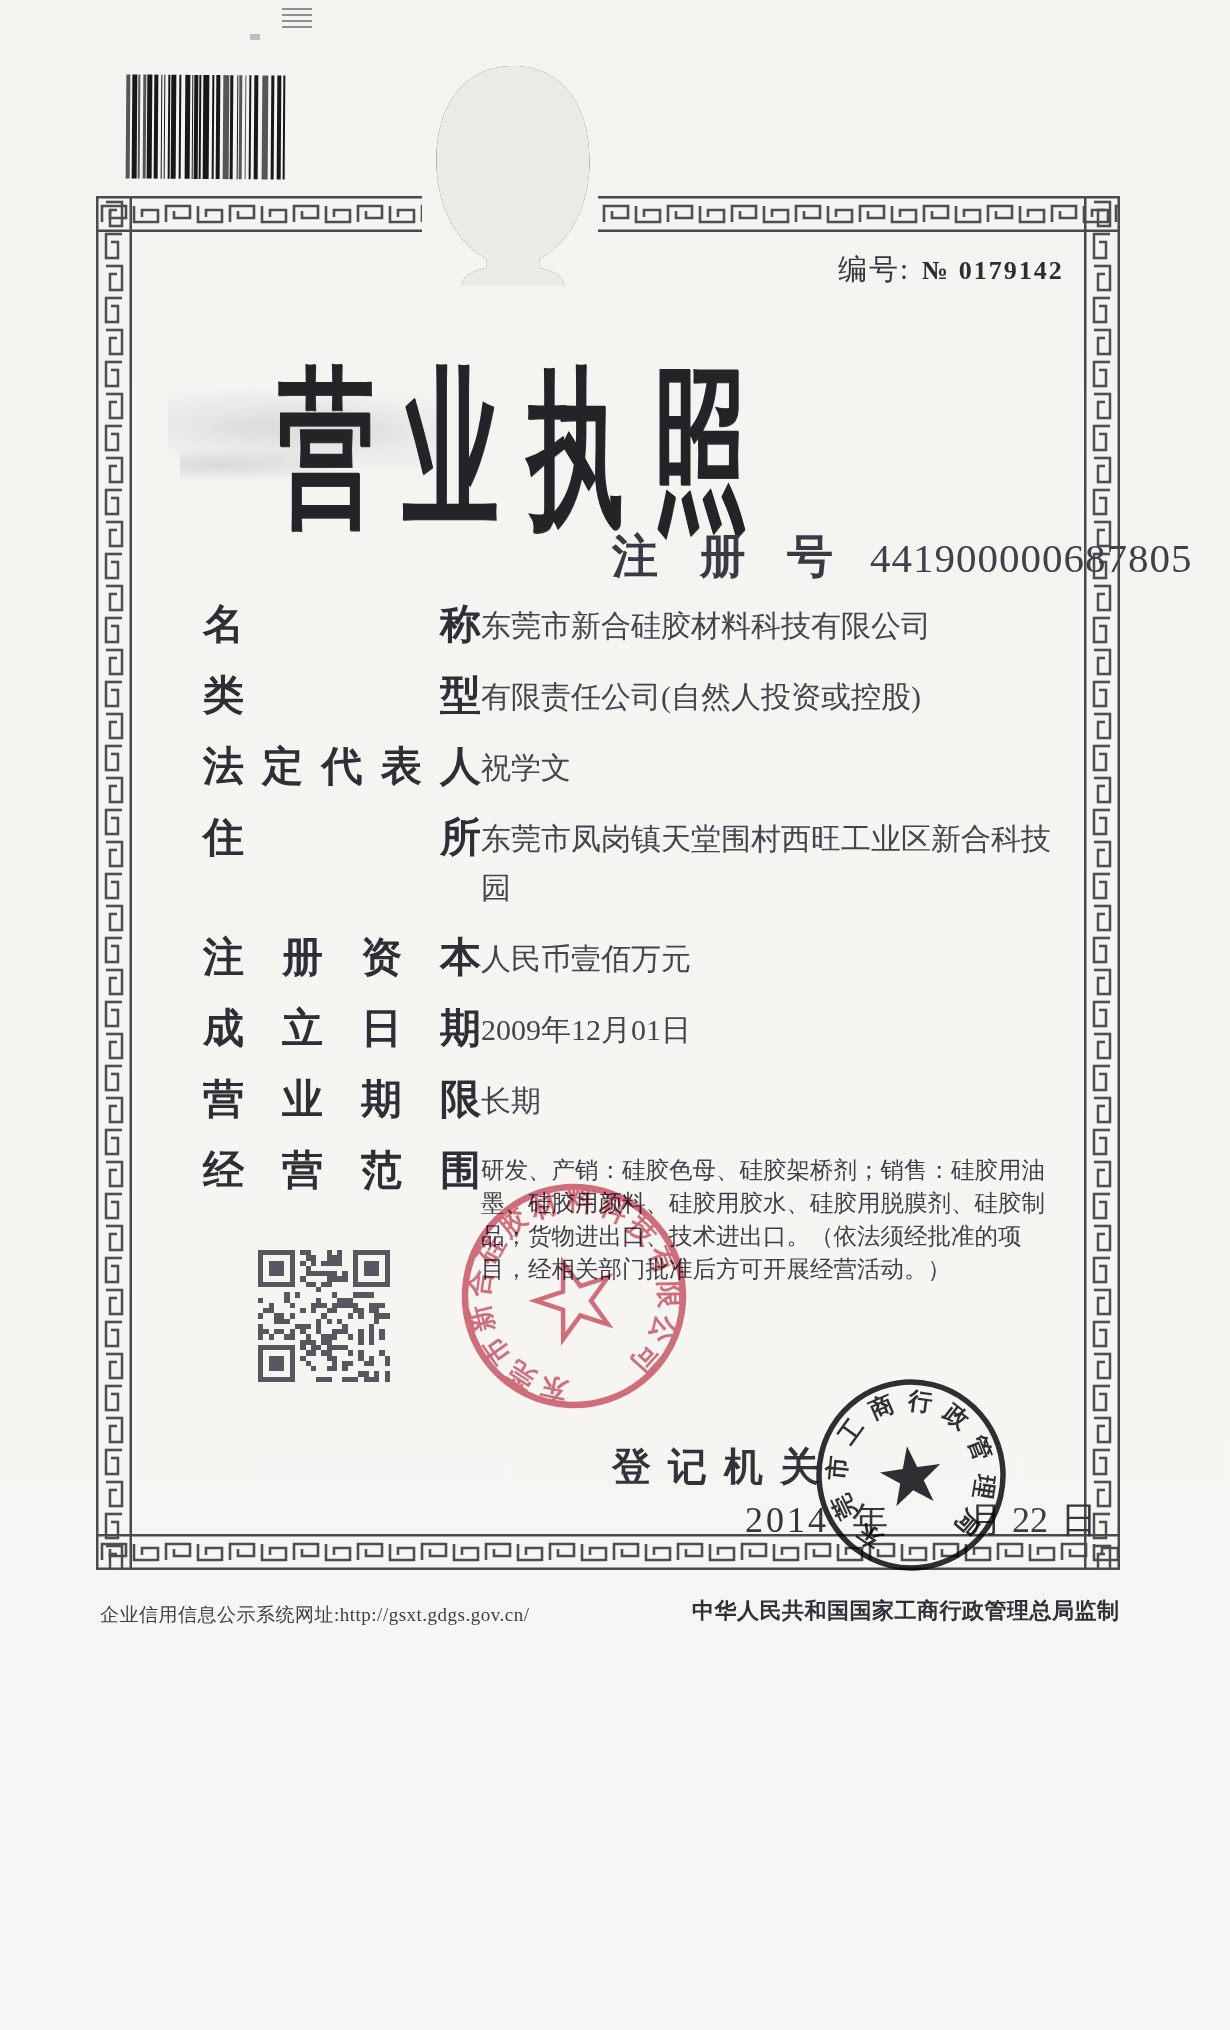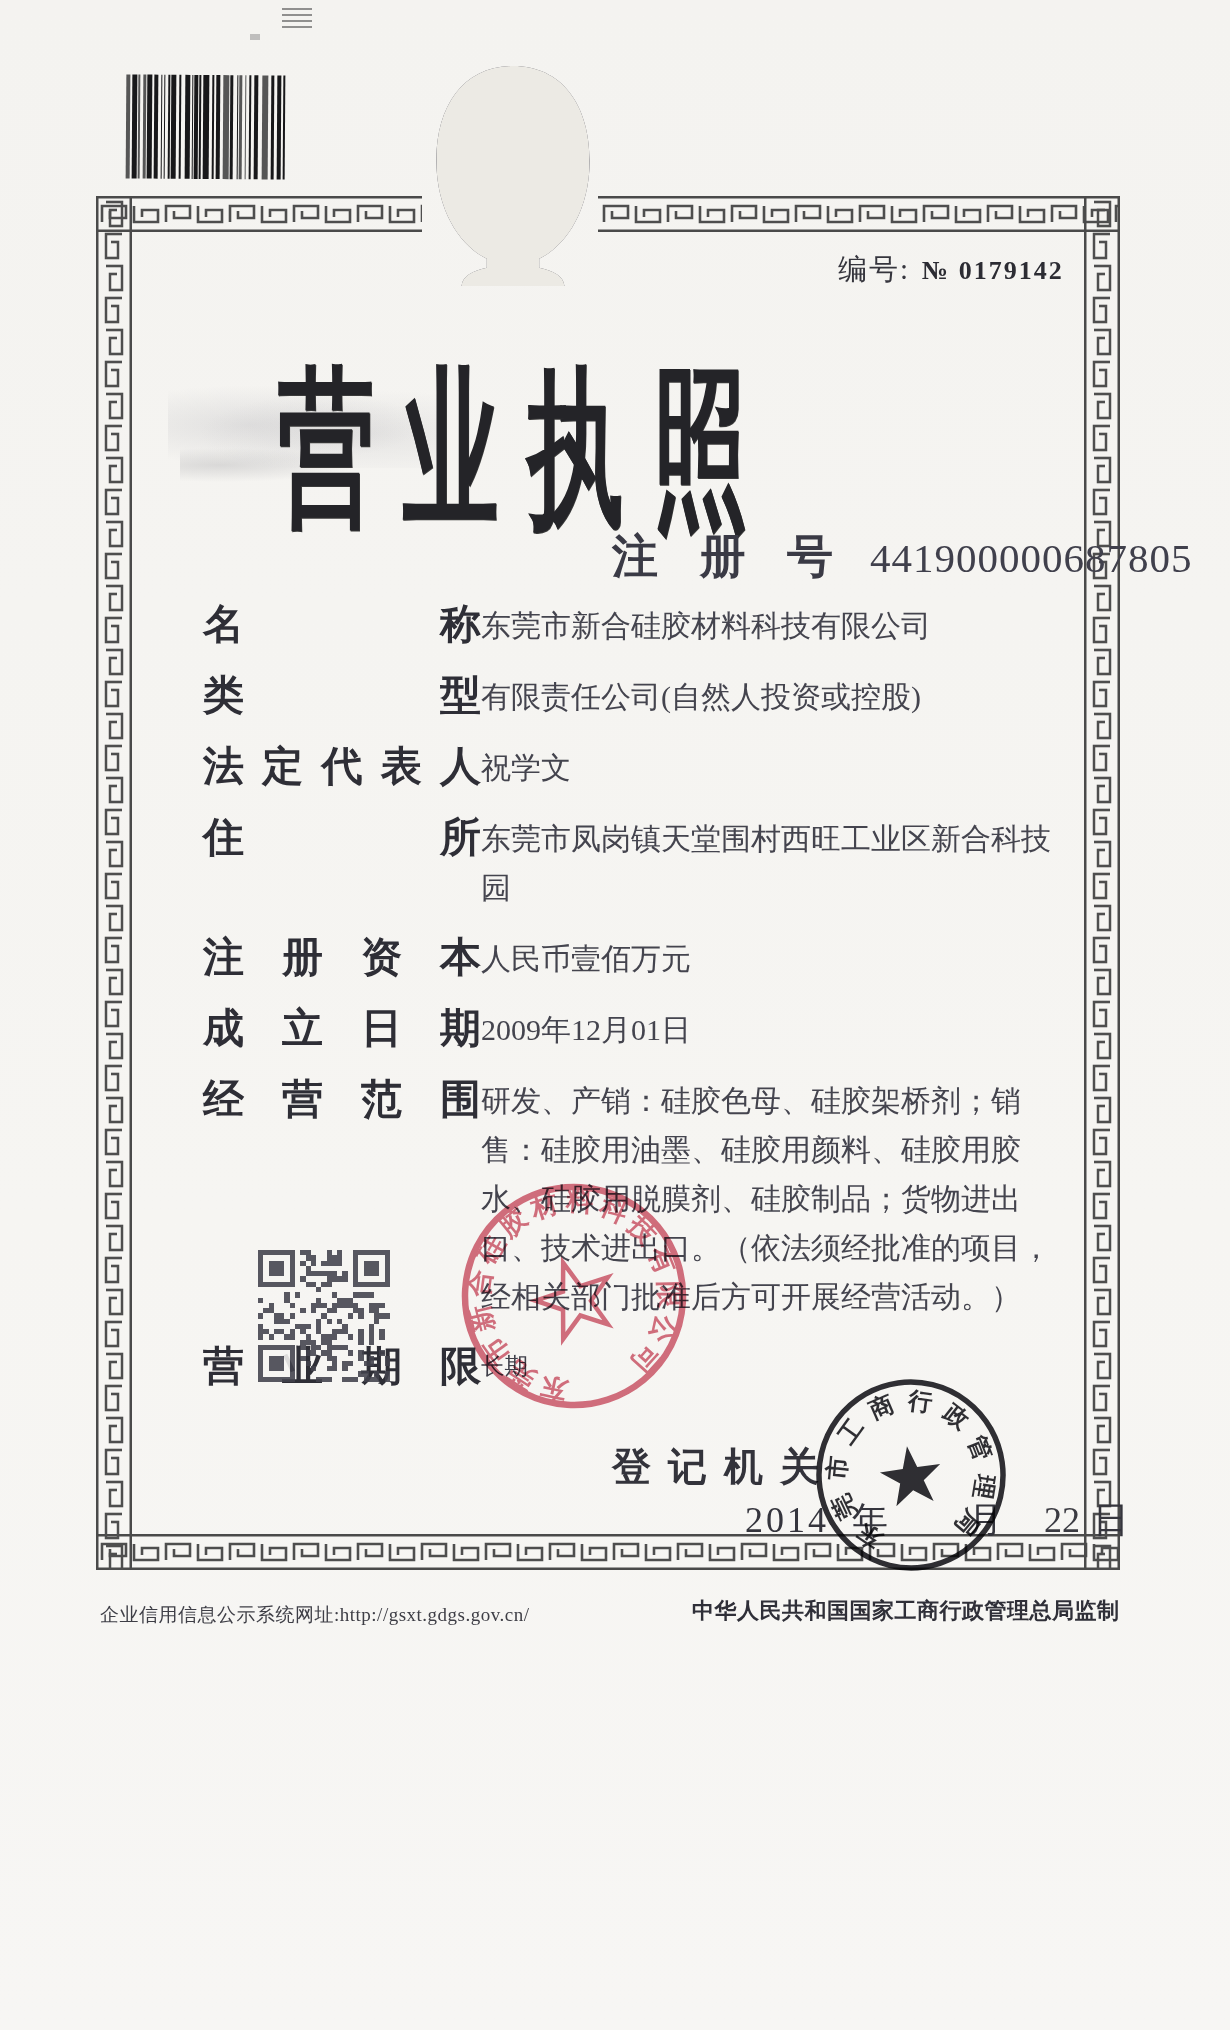--- a/index.html
+++ b/index.html
@@ -60,21 +60,21 @@
     transform:rotate(-18deg);opacity:.82;mix-blend-mode:multiply;}
   #red-seal text{font-family:"Liberation Serif",serif;font-weight:bold;}
 
   
   #registrar-label{left:612px;top:1440px;z-index:2;font-size:39px;font-weight:600;
     color:#33333b;letter-spacing:17px;white-space:nowrap;}
   #date-line{left:745px;top:1496px;z-index:2;font-size:36px;color:#35353d;white-space:nowrap;}
   #date-line .y{letter-spacing:3px;}
   #date-line .u1{margin-left:14px;}
   #date-line .u2{margin-left:70px;}
-  #date-line .d{margin-left:32px;color:#3b3b42;}
+  #date-line .d{color:#3b3b42;}
   #date-line .u3{margin-left:4px;}
 
   
   #black-stamp{left:812px;top:1376px;width:198px;height:198px;z-index:5;
     transform:rotate(-8deg);opacity:.92;mix-blend-mode:multiply;}
   #black-stamp text{font-family:"Liberation Serif",serif;font-weight:bold;}
 
   
   #footer-left{left:100px;top:1602px;font-size:19px;color:#3e3e46;z-index:2;letter-spacing:.5px;}
   #footer-right{left:692px;top:1596px;font-size:22px;font-weight:600;color:#2f2f38;z-index:2;letter-spacing:.5px;}
@@ -231,26 +231,26 @@
       </div>
       <div class="field-row">
         <span class="field-label">注册资本</span>
         <span class="field-value">人民币壹佰万元</span>
       </div>
       <div class="field-row">
         <span class="field-label">成立日期</span>
         <span class="field-value">2009年12月01日</span>
       </div>
       <div class="field-row">
+        <span class="field-label">营业期限</span>
+        <span class="field-value">长期</span>
+      </div>
+      <div class="field-row">
         <span class="field-label">经营范围</span>
         <span class="field-value">研发、产销：硅胶色母、硅胶架桥剂；销售：硅胶用油墨、硅胶用颜料、硅胶用胶水、硅胶用脱膜剂、硅胶制品；货物进出口、技术进出口。（依法须经批准的项目，经相关部门批准后方可开展经营活动。）</span>
-      </div>
-      <div class="field-row">
-        <span class="field-label">营业期限</span>
-        <span class="field-value">长期</span>
       </div>
     </div>
 
   <svg class="abs" id="qr" viewBox="0 0 25 25" shape-rendering="crispEdges">
       <rect x="0" y="0" width="7" height="7" fill="#42424c"></rect>
       <rect x="1" y="1" width="5" height="5" fill="#f6f5f2"></rect>
       <rect x="2" y="2" width="3" height="3" fill="#42424c"></rect>
       <rect x="18" y="0" width="7" height="7" fill="#42424c"></rect>
       <rect x="19" y="1" width="5" height="5" fill="#f6f5f2"></rect>
       <rect x="20" y="2" width="3" height="3" fill="#42424c"></rect>

